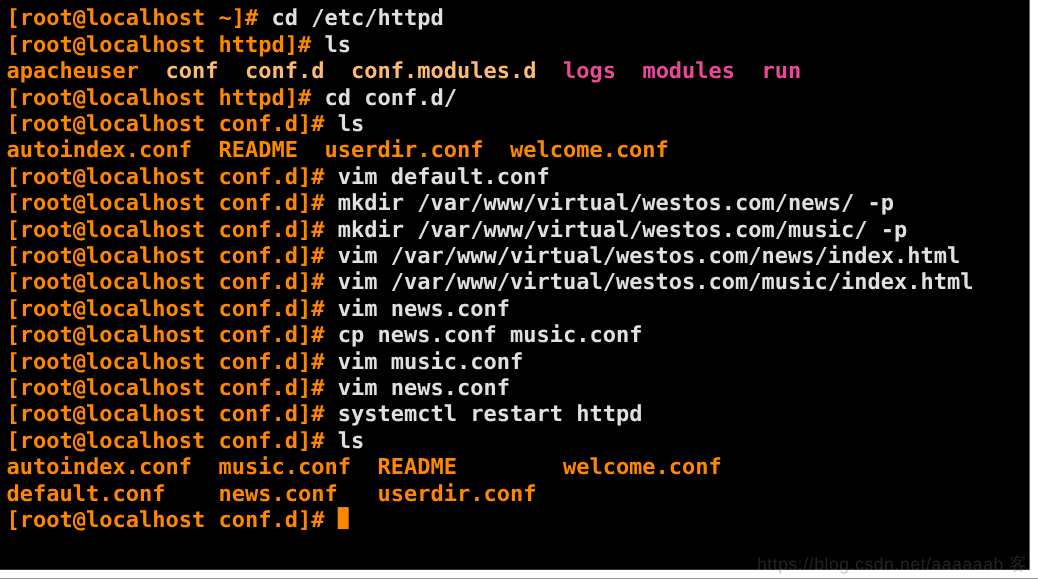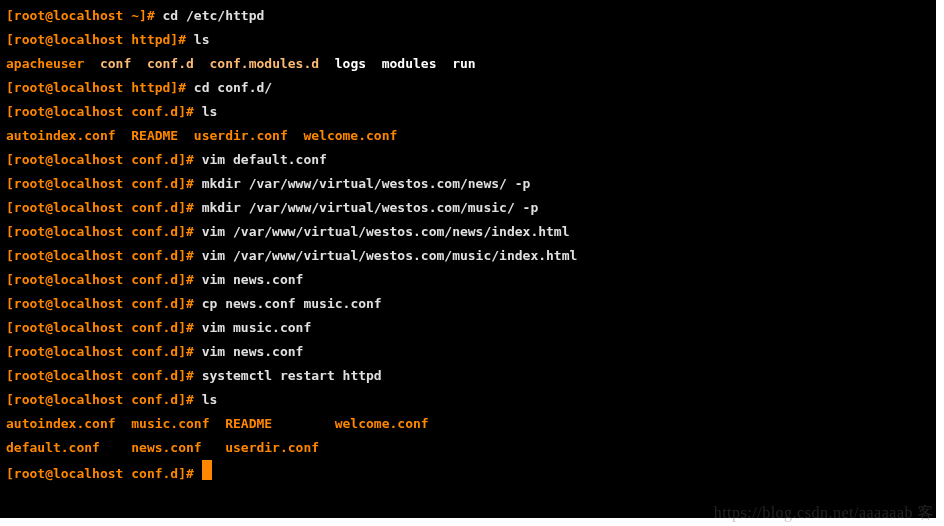--- a/index.html
+++ b/index.html
@@ -11,43 +11,43 @@
     overflow: hidden;
     position: relative;
   }
   .terminal {
     background: #000000;
     width: 936px;
     height: 518px;
     margin: 0;
     padding: 4px 0 0 6px;
     font-family: "DejaVu Sans Mono", "Liberation Mono", Consolas, monospace;
-    font-size: 13px;
+    font-size: 20px;
     line-height: 24px;
     font-weight: bold;
     white-space: pre;
     box-sizing: border-box;
     position: relative;
   }
   .orange { color: #ff8700; }
   .white  { color: #e0e0e0; }
   .blue   { color: #fdba74; }
-  .cyan   { color: #ffffff; }
+  .cyan   { color: #ec4899; }
   .cursor {
     display: inline-block;
     width: 10px;
     height: 20px;
     background: #ff8700;
     vertical-align: -2px;
   }
   .watermark {
     position: absolute;
     right: 10px;
     bottom: 2px;
-    font-family: Liberation Serif, serif;
+    font-family: Liberation Sans, sans-serif;
     font-size: 16px;
     color: rgba(100,100,100,0.35);
     font-weight: normal;
     letter-spacing: 0.5px;
   }
 </style>
 </head>
 <body>
 
 <div class="terminal" id="term"><div><span class="orange">[root@localhost ~]# </span><span class="white">cd /etc/httpd</span></div><div><span class="orange">[root@localhost httpd]# </span><span class="white">ls</span></div><div><span class="orange">apacheuser  </span><span class="blue">conf  </span><span class="blue">conf.d  </span><span class="blue">conf.modules.d  </span><span class="cyan">logs  </span><span class="cyan">modules  </span><span class="cyan">run</span></div><div><span class="orange">[root@localhost httpd]# </span><span class="white">cd conf.d/</span></div><div><span class="orange">[root@localhost conf.d]# </span><span class="white">ls</span></div><div><span class="orange">autoindex.conf  README  userdir.conf  welcome.conf</span></div><div><span class="orange">[root@localhost conf.d]# </span><span class="white">vim default.conf</span></div><div><span class="orange">[root@localhost conf.d]# </span><span class="white">mkdir /var/www/virtual/westos.com/news/ -p</span></div><div><span class="orange">[root@localhost conf.d]# </span><span class="white">mkdir /var/www/virtual/westos.com/music/ -p</span></div><div><span class="orange">[root@localhost conf.d]# </span><span class="white">vim /var/www/virtual/westos.com/news/index.html</span></div><div><span class="orange">[root@localhost conf.d]# </span><span class="white">vim /var/www/virtual/westos.com/music/index.html</span></div><div><span class="orange">[root@localhost conf.d]# </span><span class="white">vim news.conf</span></div><div><span class="orange">[root@localhost conf.d]# </span><span class="white">cp news.conf music.conf</span></div><div><span class="orange">[root@localhost conf.d]# </span><span class="white">vim music.conf</span></div><div><span class="orange">[root@localhost conf.d]# </span><span class="white">vim news.conf</span></div><div><span class="orange">[root@localhost conf.d]# </span><span class="white">systemctl restart httpd</span></div><div><span class="orange">[root@localhost conf.d]# </span><span class="white">ls</span></div><div><span class="orange">autoindex.conf  music.conf  README        welcome.conf</span></div><div><span class="orange">default.conf    news.conf   userdir.conf</span></div><div><span class="orange">[root@localhost conf.d]# </span><span class="white"></span><span class="cursor"></span></div></div>

